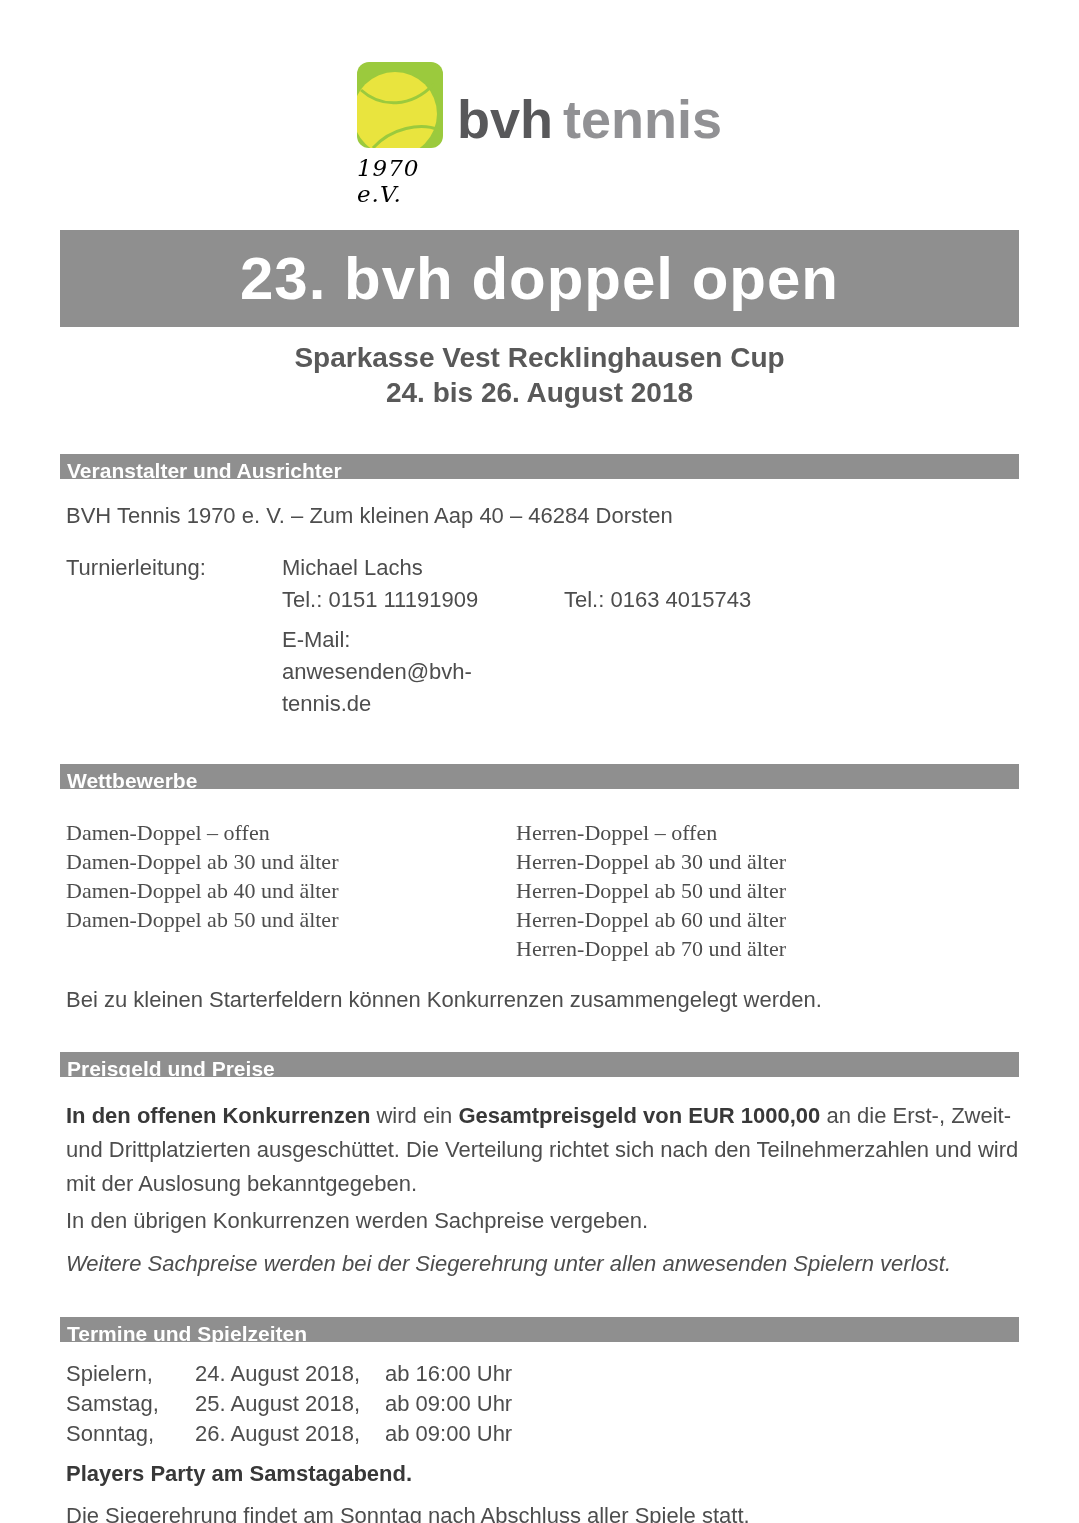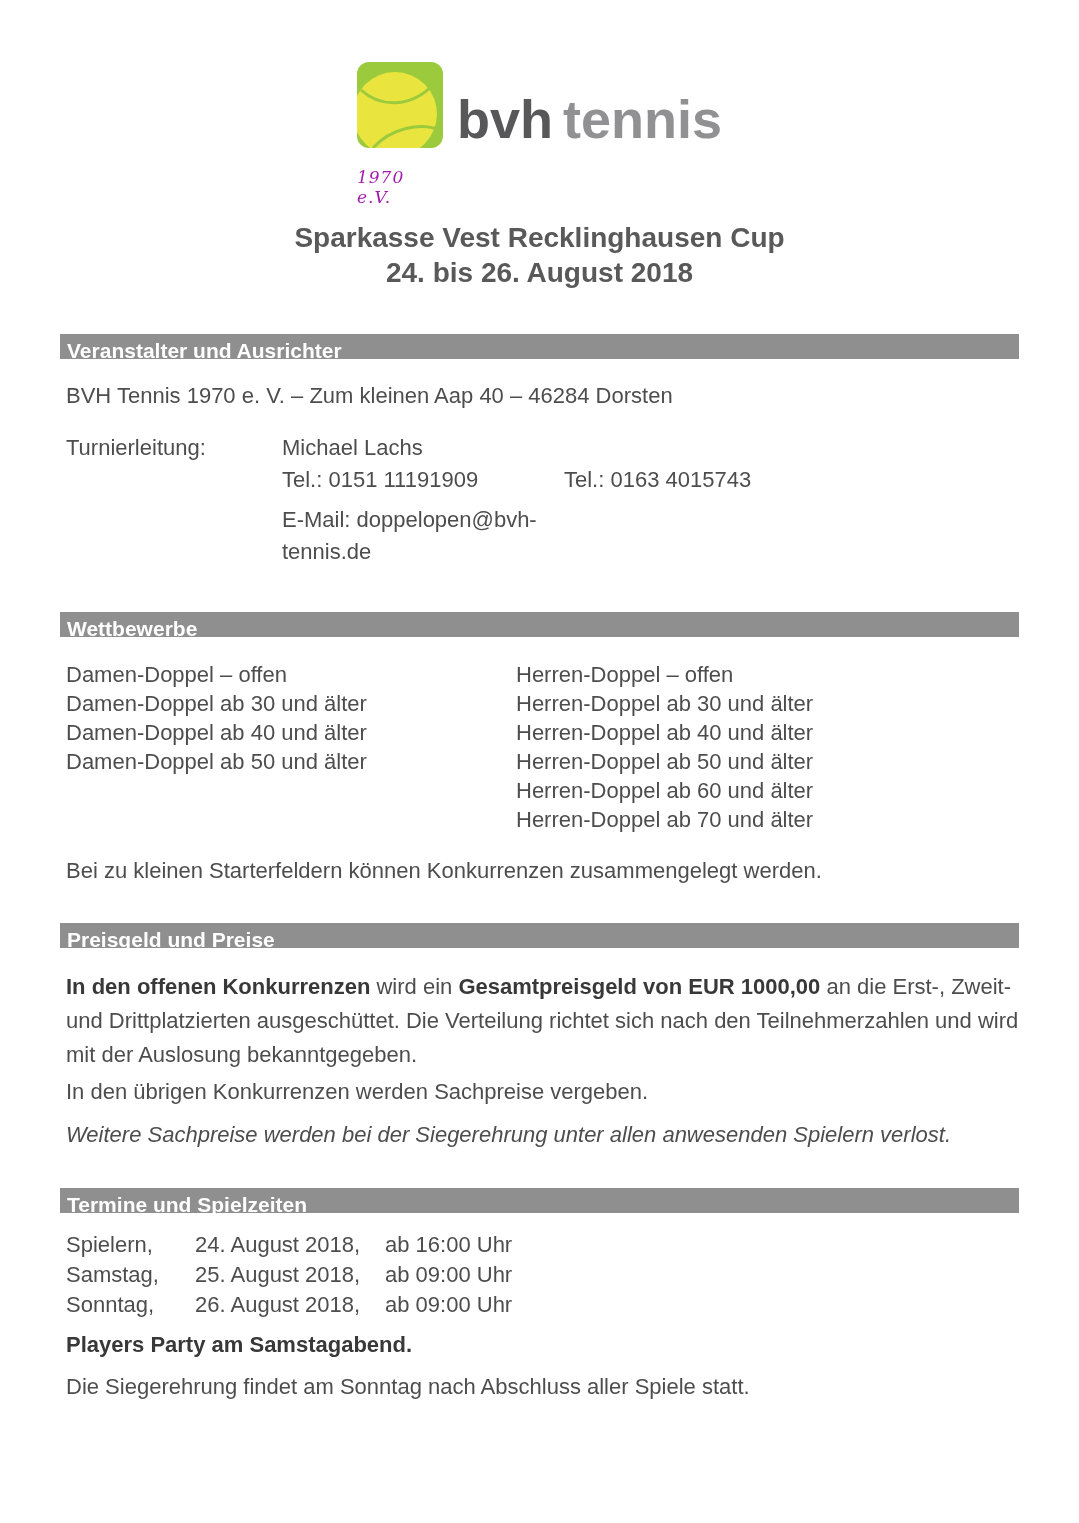--- a/index.html
+++ b/index.html
@@ -13,25 +13,25 @@
   }
   
   .logo-row {
     padding-top: 62px;
     display: flex;
     justify-content: center;
     align-items: flex-start;
   }
   .logo-mark { width: 86px; text-align: left; }
   .logo-year {
-    margin-top: 15px;
+    margin-top: 3px;
     font-family: "DejaVu Serif", serif;
     font-style: italic;
-    font-size: 17px;
-    color: #a21caf;
+    font-size: 23px;
+    color: #000000;
     letter-spacing: 1px;
   }
   .wordmark {
     margin-left: 14px;
     margin-top: 30px;
     font-size: 54px;
     font-weight: bold;
     line-height: 1;
     white-space: nowrap;
   }
@@ -78,25 +78,26 @@
   .bar-preisgeld    { margin-top: 39px; }
   .bar-termine      { margin-top: 40px; }
 
   .address { margin: 24px 0 0 0; padding-left: 6px; line-height: 26px; }
 
   .contact-block { margin-top: 23px; padding-left: 6px; }
   .c-row { display: grid; grid-template-columns: 192px 258px 1fr; line-height: 32px; gap: 24px; }
   .email-row { margin-top: 8px; }
 
   .comp-grid {
-    margin-top: 23px;
+    margin-top: 29px;
     padding-left: 6px;
     display: grid;
     grid-template-columns: 450px 1fr;
     line-height: 29px;
+    font-family: Liberation Serif, serif;
   }
   .note { margin: 24px 0 0 0; padding-left: 6px; line-height: 26px; }
 
   .para1 { margin: 22px 0 0 0; padding-left: 6px; line-height: 34px; }
   .para2 { margin: 7px 0 0 0;  padding-left: 6px; line-height: 26px; }
   .para3 { margin: 17px 0 0 0; padding-left: 6px; line-height: 26px; font-style: italic; }
   .bold-run { font-weight: bold; color: #383838; }
 
   .schedule { margin-top: 17px; padding-left: 6px; }
   .s-row { display: grid; grid-template-columns: 129px 190px 1fr; line-height: 30px; }
@@ -124,20 +125,23 @@
           <path d="M 16,86 C 34,66 64,60 82,68" fill="none" stroke="#9bca3d" stroke-width="3"></path>
         </g>
       </svg>
       <div class="logo-year">1970 e.V.</div>
     </div>
     <div class="wordmark">
       <span class="brand-bold">bvh</span><span class="brand-light">tennis</span>
     </div>
   </header>
 
+  <div class="banner">
+    <h1>23. bvh doppel open</h1>
+  </div>
 
   <div class="subtitle">
     <div>Sparkasse Vest Recklinghausen Cup</div>
     <div>24. bis 26. August 2018</div>
   </div>
 
   <main class="content">
 
     <div class="section-bar bar-veranstalter">Veranstalter und Ausrichter</div>
 
@@ -148,37 +152,36 @@
         <span>Turnierleitung:</span>
         <span>Michael Lachs</span>
       </div>
       <div class="c-row">
         <span></span>
         <span>Tel.: 0151 11191909</span>
         <span>Tel.: 0163 4015743</span>
       </div>
       <div class="c-row email-row">
         <span></span>
-        <span>E-Mail: doppelopen@bvh-tennis.de</span>
+        <span>E-Mail: anwesenden@bvh-tennis.de</span>
       </div>
     </div>
 
     <div class="section-bar bar-wettbewerbe">Wettbewerbe</div>
 
     <div class="comp-grid">
       <div>
         <div>Damen-Doppel – offen</div>
         <div>Damen-Doppel ab 30 und älter</div>
         <div>Damen-Doppel ab 40 und älter</div>
         <div>Damen-Doppel ab 50 und älter</div>
       </div>
       <div>
         <div>Herren-Doppel – offen</div>
         <div>Herren-Doppel ab 30 und älter</div>
-        <div>Herren-Doppel ab 40 und älter</div>
         <div>Herren-Doppel ab 50 und älter</div>
         <div>Herren-Doppel ab 60 und älter</div>
         <div>Herren-Doppel ab 70 und älter</div>
       </div>
     </div>
 
     <p class="note">Bei zu kleinen Starterfeldern können Konkurrenzen zusammengelegt werden.</p>
 
     <div class="section-bar bar-preisgeld">Preisgeld und Preise</div>
 

